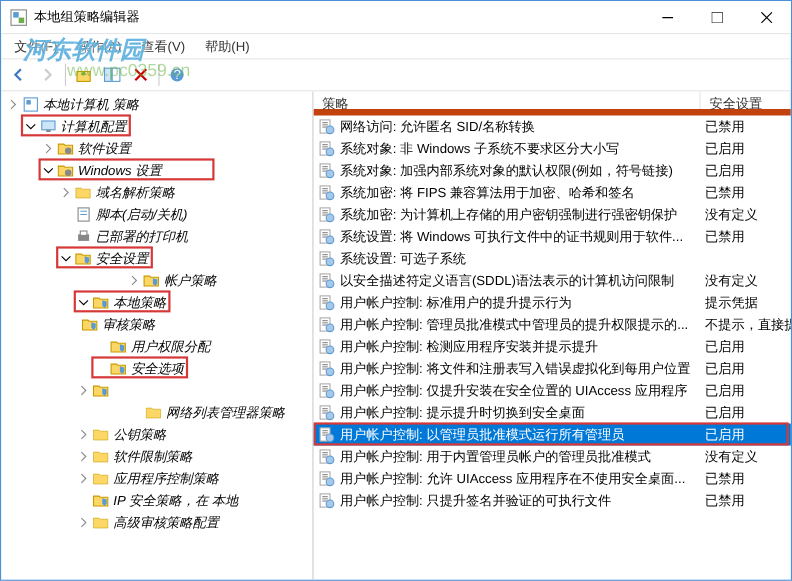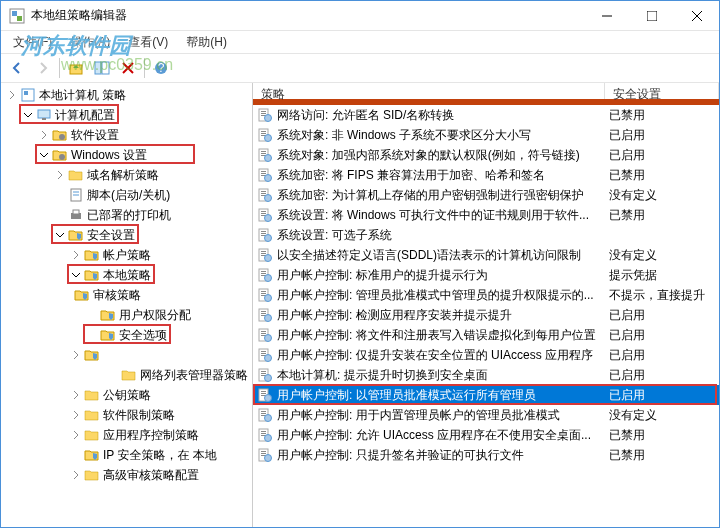--- a/index.html
+++ b/index.html
@@ -11,21 +11,21 @@
 .winbtns{display:flex;}
 .winbtn{width:45px;height:29px;display:flex;align-items:center;justify-content:center;color:#333;}
 .menubar{height:22px;display:flex;align-items:center;padding:0 4px;gap:2px;position:relative;}
 .menu-item{padding:2px 8px;color:#333;}
 .toolbar{height:30px;display:flex;align-items:center;padding:0 4px;gap:2px;border-top:1px solid #e5e5e5;border-bottom:1px solid #e5e5e5;position:relative;}
 .tbtn{width:24px;height:24px;display:flex;align-items:center;justify-content:center;border:1px solid transparent;}
 .tsep{width:1px;height:20px;background:#ccc;margin:0 2px;}
 .watermark{position:absolute;top:30px;left:20px;font-size:22px;font-weight:bold;color:rgba(80,170,220,0.85);font-style:italic;pointer-events:none;z-index:100;text-shadow:1px 1px 2px rgba(255,255,255,0.7);}
 .watermark2{position:absolute;top:55px;left:60px;font-size:16px;color:rgba(100,180,60,0.5);pointer-events:none;z-index:100;}
 .content{flex:1;display:flex;overflow:hidden;}
-.tree-pane{width:252px;border-right:1px solid #ccc;overflow-y:auto;overflow-x:hidden;padding:2px 0;}
+.tree-pane{width:284px;border-right:1px solid #ccc;overflow-y:auto;overflow-x:hidden;padding:2px 0;font-style:italic;}
 .tree-node{display:flex;align-items:center;height:20px;padding-right:4px;white-space:nowrap;position:relative;}
 .tree-toggle{width:14px;height:14px;display:flex;align-items:center;justify-content:center;font-size:10px;color:#555;margin-right:1px;}
 .tree-icon{width:16px;height:16px;margin-right:3px;flex-shrink:0;}
 .tree-label{color:#000;}
 .folder{fill:#fcd766;stroke:#c79a00;stroke-width:0.5;}
 .hl-box{border:2px solid #d63838;position:absolute;pointer-events:none;}
 .list-pane{flex:1;display:flex;flex-direction:column;overflow:hidden;}
 .list-header{display:flex;height:22px;border-bottom:6px solid #c2410c;}
 .col-h{padding:3px 8px;border-right:1px solid #e0e0e0;color:#333;background:#fff;}
 .col1{width:352px;}
@@ -211,21 +211,21 @@
                 <path d="M1 3 L5 7 L9 3" fill="none" stroke="#000"></path>
               </svg>
             </span>
             <span class="tree-icon"><svg width="16" height="16">
                 <path d="M1 4 L6 4 L7 5 L14 5 L14 13 L1 13 Z" fill="#fcd766" stroke="#c79a00"></path>
                 <path d="M9 6 L13 7 L13 11 L11 13 L9 11 Z" fill="#5b9bd5"></path>
               </svg></span>
             <span class="tree-label">安全设置</span>
             <div class="hl-box" style="left: 50px; top: -1px; height: 20px; width: 88px;"></div>
           </div>
-          <div class="tree-node" style="padding-left: 68px;">
+          <div class="tree-node" style="padding-left: 68px; margin-left: 46px;">
             <span class="tree-toggle">
               <svg width="10" height="10">
                 <path d="M3 1 L7 5 L3 9" fill="none" stroke="#888"></path>
               </svg>
             </span>
             <span class="tree-icon"><svg width="16" height="16">
                 <path d="M1 4 L6 4 L7 5 L14 5 L14 13 L1 13 Z" fill="#fcd766" stroke="#c79a00"></path>
                 <path d="M9 6 L13 7 L13 11 L11 13 L9 11 Z" fill="#5b9bd5"></path>
               </svg></span>
             <span class="tree-label">帐户策略</span>
@@ -519,21 +519,21 @@
             </div>
             <div class="list-row">
               <div class="cell1">
                 <span class="policy-icon"><svg width="16" height="16">
                     <rect x="2" y="2" width="9" height="12" fill="#fff" stroke="#aaa"></rect>
                     <rect x="4" y="4" width="5" height="1" fill="#888"></rect>
                     <rect x="4" y="6" width="5" height="1" fill="#888"></rect>
                     <rect x="4" y="8" width="5" height="1" fill="#888"></rect>
                     <circle cx="11" cy="11" r="3.5" fill="#a8c8e8" stroke="#5b9bd5"></circle>
                   </svg></span>
-                <span>本地计算机: 提示提升时切换到安全桌面</span>
+                <span>用户帐户控制: 提示提升时切换到安全桌面</span>
               </div>
               <div class="cell2">已启用</div>
             </div>
             <div class="list-row selected">
               <div class="cell1">
                 <span class="policy-icon"><svg width="16" height="16">
                     <rect x="2" y="2" width="9" height="12" fill="#fff" stroke="#aaa"></rect>
                     <rect x="4" y="4" width="5" height="1" fill="#888"></rect>
                     <rect x="4" y="6" width="5" height="1" fill="#888"></rect>
                     <rect x="4" y="8" width="5" height="1" fill="#888"></rect>

